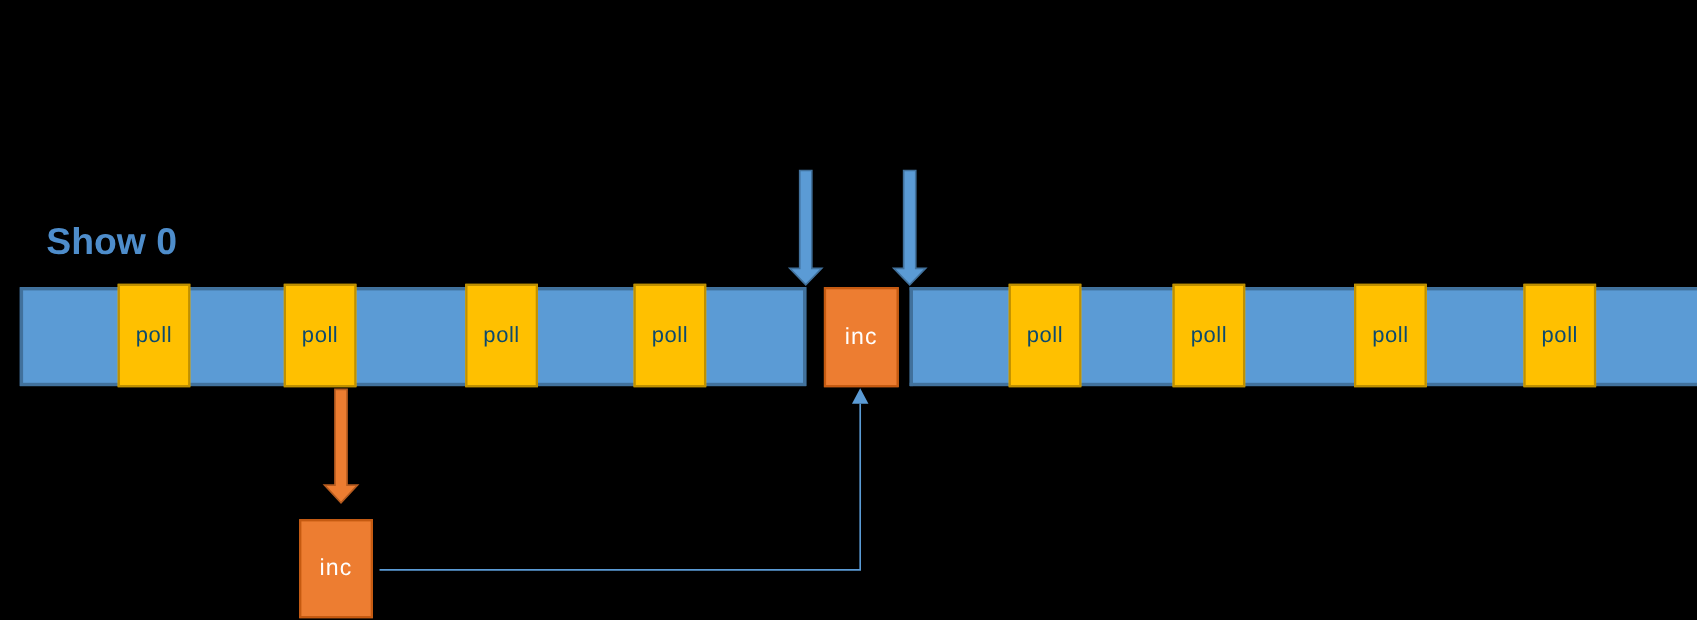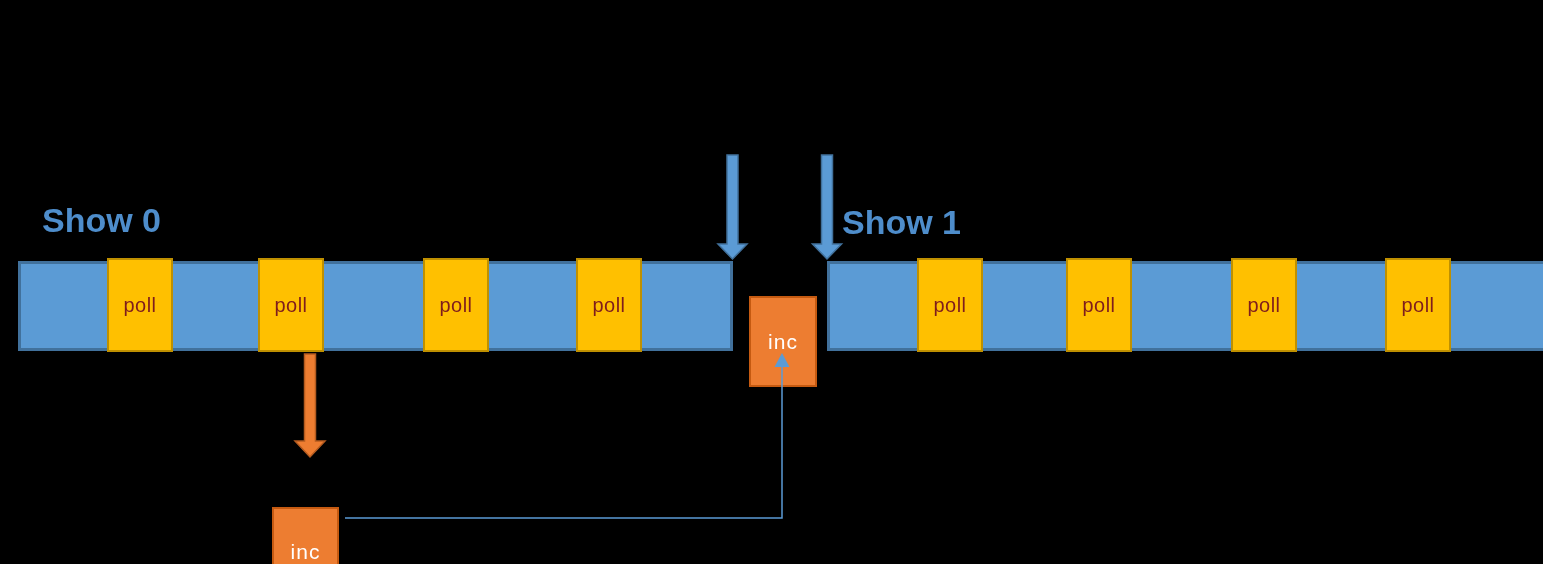--- a/index.html
+++ b/index.html
@@ -41,21 +41,21 @@
     position: absolute;
     top: 258px;
     height: 94px;
     width: 66px;
     background: #FFC000;
     border: 2px solid #BF9000;
     box-sizing: border-box;
     display: flex;
     align-items: center;
     justify-content: center;
-    color: #7f1d1d;
+    color: #0c4a6e;
     font-size: 20px;
     letter-spacing: 0.5px;
   }
   #poll-0-0 { left: 107px; }
   #poll-0-1 { left: 258px; }
   #poll-0-2 { left: 423px; }
   #poll-0-3 { left: 576px; }
   #poll-1-0 { left: 917px; }
   #poll-1-1 { left: 1066px; }
   #poll-1-2 { left: 1231px; }
@@ -65,40 +65,38 @@
     position: absolute;
     background: #ED7D31;
     border: 2px solid #C55A11;
     box-sizing: border-box;
     display: flex;
     align-items: center;
     justify-content: center;
     color: #FFFFFF;
     font-size: 21px;
     letter-spacing: 1px;
-    margin-top: 35px;
   }
   #inc-main   { left: 749px; top: 261px; width: 68px; height: 91px; }
   #inc-detail { left: 272px; top: 472px; width: 67px; height: 90px; }
 
   #overlay {
     position: absolute;
     left: 0; top: 0;
     width: 1543px;
     height: 564px;
     pointer-events: none;
   }
 </style>
 </head>
 <body>
 
 <div id="canvas">
 
   <div class="show-label" id="show0-label">Show 0</div>
-  <div class="show-label" id="show1-label">Show 1</div>
 
   <div class="bar" id="bar0"></div>
   <div class="bar" id="bar1"></div>
 
   <div class="poll" id="poll-0-0">poll</div>
   <div class="poll" id="poll-0-1">poll</div>
   <div class="poll" id="poll-0-2">poll</div>
   <div class="poll" id="poll-0-3">poll</div>
 
   <div class="poll" id="poll-1-0">poll</div>

